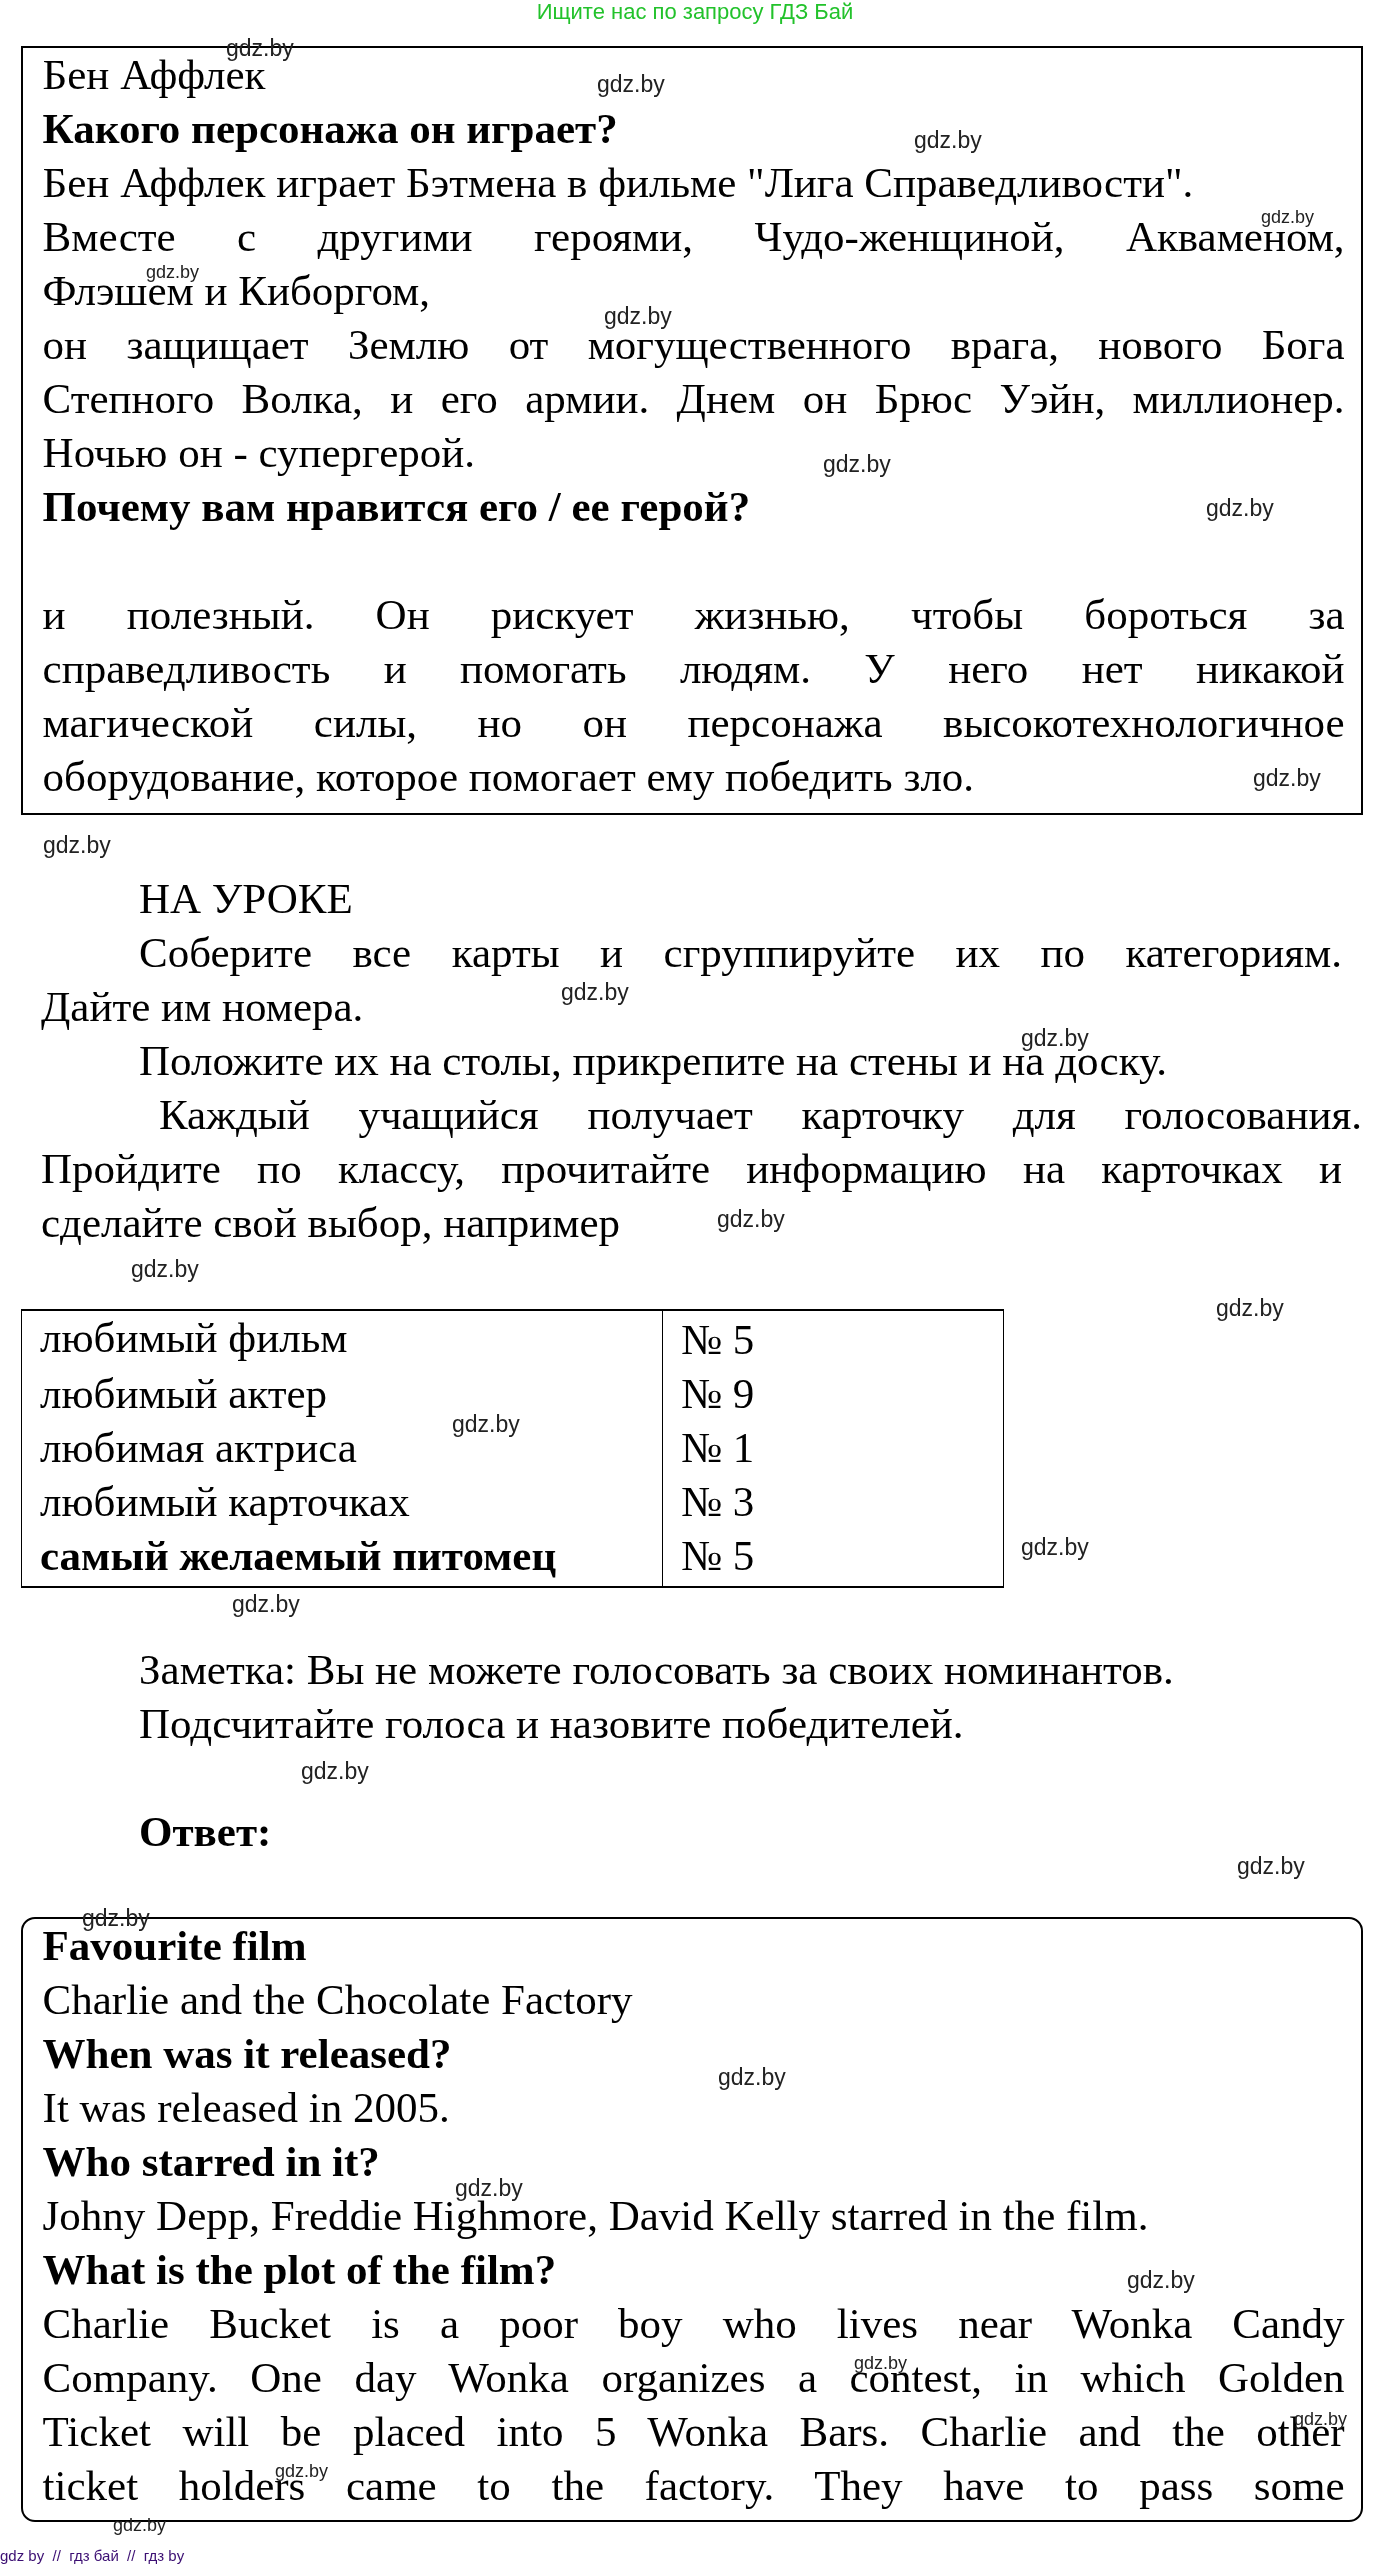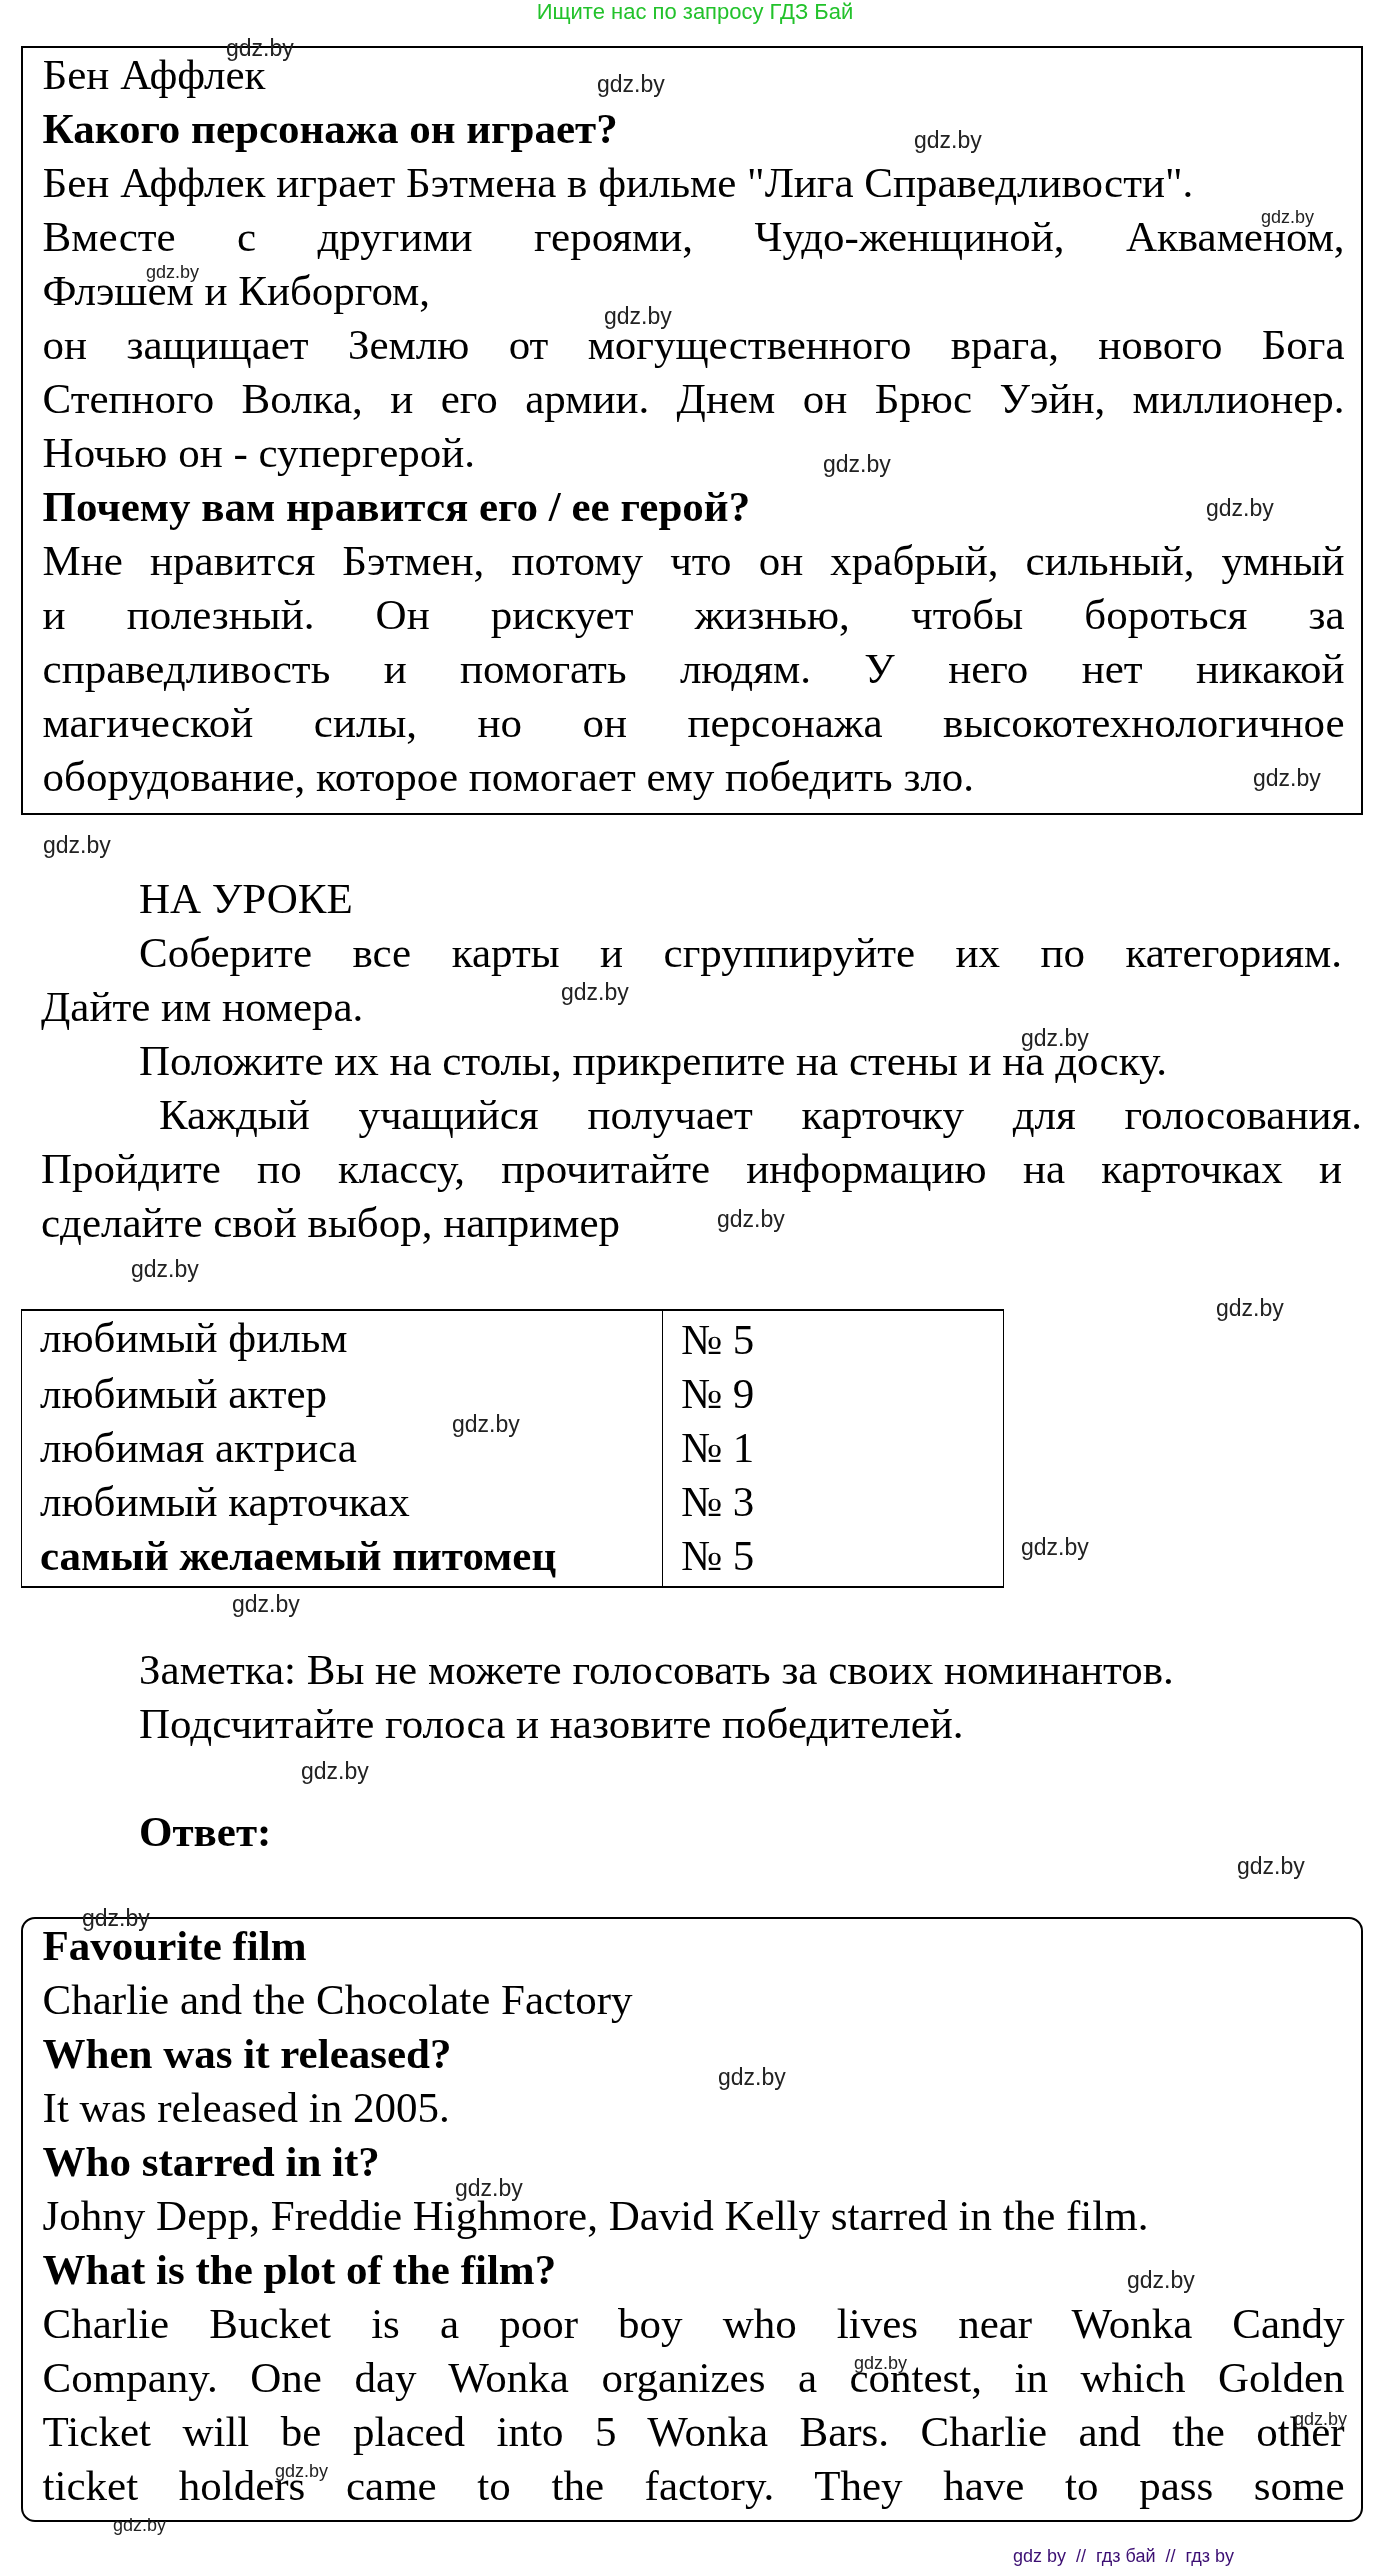--- a/index.html
+++ b/index.html
@@ -1,22 +1,22 @@
 <!DOCTYPE html>
 <html style="font-size:13px"><head>
 <meta charset="utf-8">
 <style>
   html, body { margin: 0; padding: 0; background: #ffffff; }
   body { width: 1390px; height: 2576px; position: relative; overflow: hidden;
          font-family: "Liberation Serif", serif; color: #000; }
   .abs { position: absolute; }
   .top-banner { left: 0; width: 1390px; top: 0; height: 24.5px; text-align: center;
         font-family: "Liberation Sans", sans-serif; font-size: 22px; color: #22c22b; line-height: 24.5px; }
-  .footer { left: 0; width: 1234px; top: 2542px; text-align: right;
-        font-family: "Liberation Sans", sans-serif; font-size: 18px; color: #3c0f73; line-height: 28px; }
+  .footer { left: 0; width: 1234px; top: 2542px; text-align: left;
+        font-family: "Liberation Sans", sans-serif; font-size: 15px; color: #3c0f73; line-height: 28px; }
   .wm { position: absolute; font-family: "Liberation Sans", sans-serif; color: #222; font-size: 23px; line-height: 24.5px; white-space: nowrap; }
   .wm.sm { font-size: 18px; }
   .box { position: absolute; border: 2.5px solid #000; box-sizing: border-box; }
   .line { position: absolute; left: 43px; right: 0; font-size: 43px; line-height: 54px; white-space: nowrap; }
   .just { text-align: justify; text-align-last: justify; white-space: normal; }
   .bold { font-weight: bold; }
   .ptext { position: absolute; font-size: 43px; line-height: 54px; white-space: nowrap; }
   table.votes { position: absolute; left: 21px; top: 1309px; width: 983px; border-collapse: collapse;
         border-top: 2.5px solid #000; border-bottom: 2.5px solid #000; border-left: 1.6px solid #000; border-right: 1.6px solid #000; }
   table.votes td { font-size: 43px; line-height: 54px; padding: 0 0 0 18px; vertical-align: top; }
@@ -30,21 +30,20 @@
 <div class="box" style="left:21px; top:46px; width:1342px; height:769px;">
   <div class="line" style="top:0px; left:19.6px;">Бен Аффлек</div>
   <div class="line bold" style="top:54px; left:19.6px;">Какого персонажа он играет?</div>
   <div class="line" style="top:108px; left:19.6px;">Бен Аффлек играет Бэтмена в фильме "Лига Справедливости".</div>
   <div class="line just" style="top:162px; left:19.6px; right:16.4px;">Вместе с другими героями, Чудо-женщиной, Акваменом,</div>
   <div class="line" style="top:216px; left:19.6px;">Флэшем и Киборгом,</div>
   <div class="line just" style="top:270px; left:19.6px; right:16.4px;">он защищает Землю от могущественного врага, нового Бога</div>
   <div class="line just" style="top:324px; left:19.6px; right:16.4px;">Степного Волка, и его армии. Днем он Брюс Уэйн, миллионер.</div>
   <div class="line" style="top:378px; left:19.6px;">Ночью он - супергерой.</div>
   <div class="line bold" style="top:432px; left:19.6px;">Почему вам нравится его / ее герой?</div>
-  <div class="line just" style="top:486px; left:19.6px; right:16.4px;">Мне нравится Бэтмен, потому что он храбрый, сильный, умный</div>
   <div class="line just" style="top:540px; left:19.6px; right:16.4px;">и полезный. Он рискует жизнью, чтобы бороться за</div>
   <div class="line just" style="top:594px; left:19.6px; right:16.4px;">справедливость и помогать людям. У него нет никакой</div>
   <div class="line just" style="top:648px; left:19.6px; right:16.4px;">магической силы, но он персонажа высокотехнологичное</div>
   <div class="line" style="top:702px; left:19.6px;">оборудование, которое помогает ему победить зло.</div>
 </div>
 
 <div class="ptext" style="left:139px; top:872px;">НА УРОКЕ</div>
 <div class="ptext just" style="left:139px; width:1203px; top:926px;">Соберите все карты и сгруппируйте их по категориям.</div>
 <div class="ptext" style="left:41px; top:980px;">Дайте им номера.</div>
 <div class="ptext" style="left:139px; top:1034px;">Положите их на столы, прикрепите на стены и на доску.</div>

